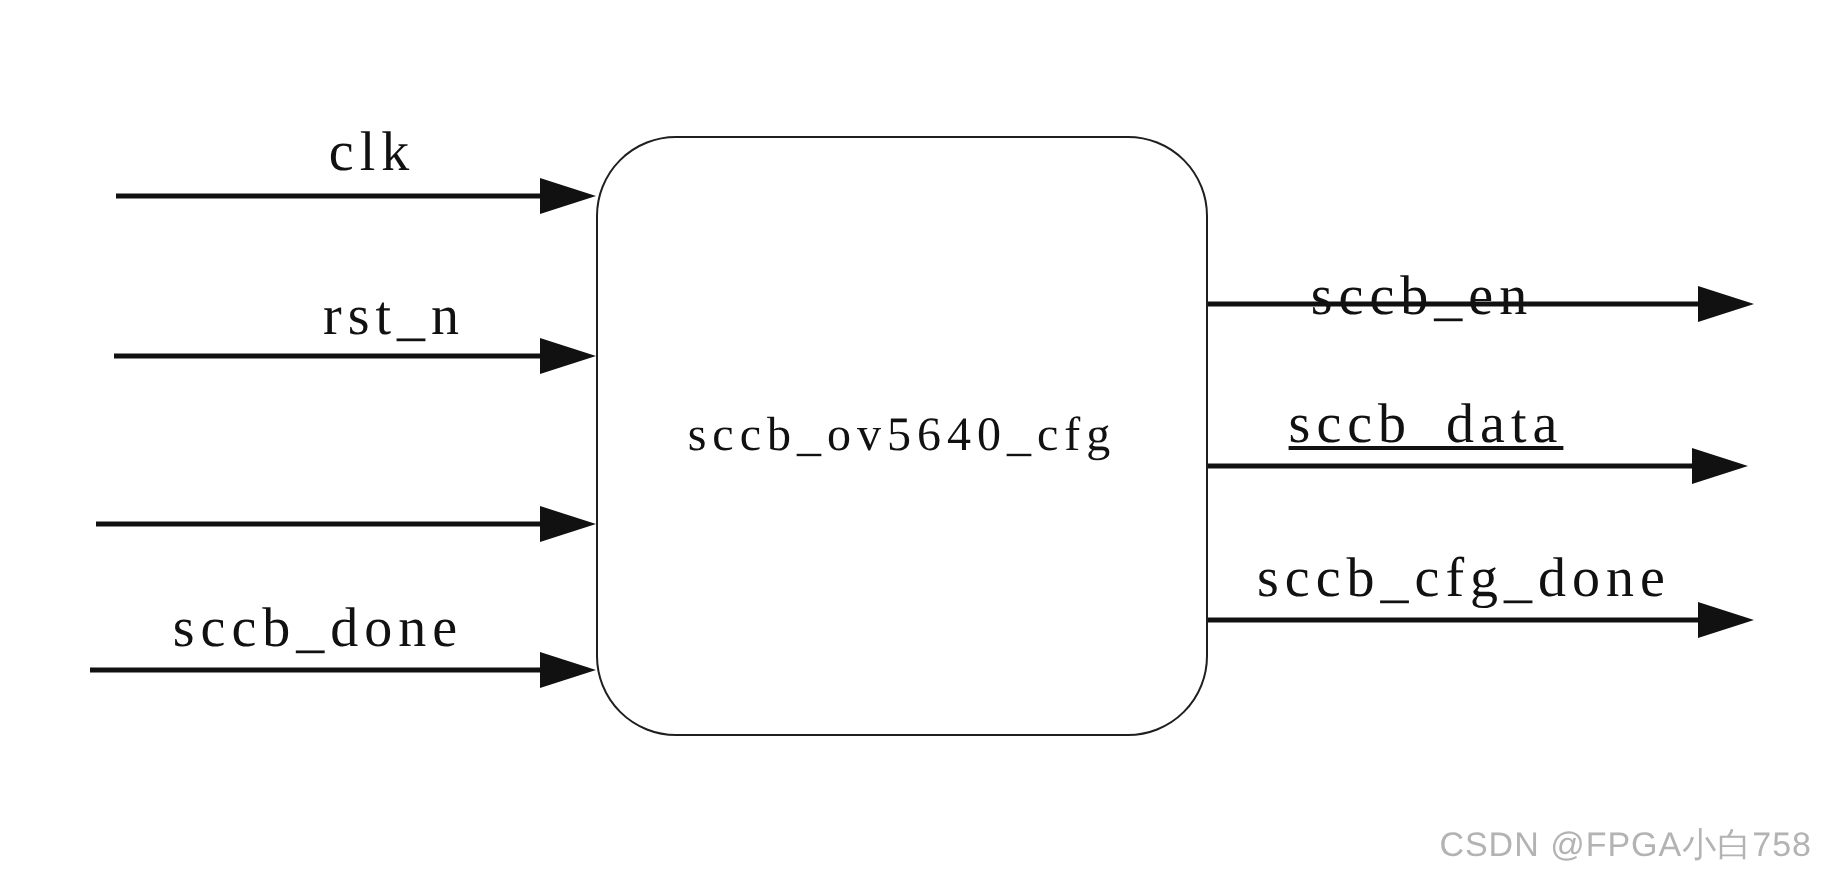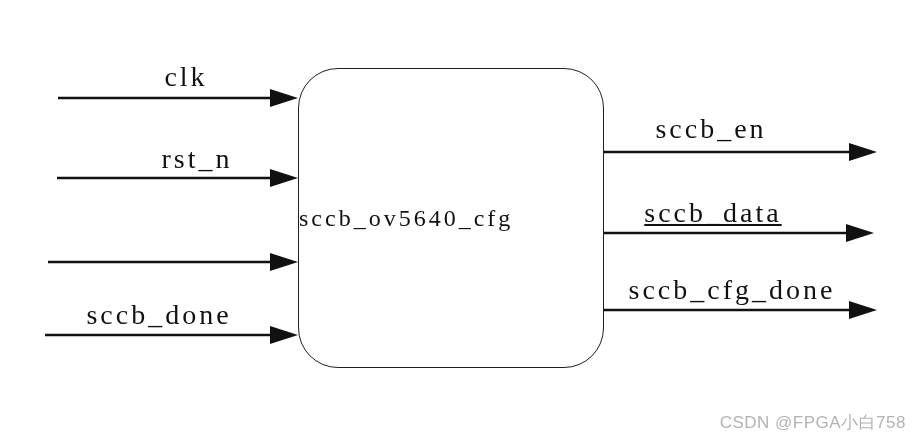--- a/index.html
+++ b/index.html
@@ -27,21 +27,21 @@
     left: 298px;
     top: 68px;
     width: 306px;
     height: 300px;
     box-sizing: border-box;
     background: #ffffff;
     border: 1.4px solid #1f1f1f;
     border-radius: 40px;
     display: flex;
     align-items: center;
-    justify-content: flex-start;
+    justify-content: center;
   }
   .module-name {
     font-size: 24px;
     letter-spacing: 3px;
     color: #111111;
     white-space: nowrap;
   }
   .sig-label {
     position: absolute;
     width: 320px;
@@ -51,21 +51,21 @@
     line-height: 1.05;
     color: #111111;
     white-space: nowrap;
   }
   
   .lbl-clk        { left: 26px;  bottom: 354px; }  
   .lbl-rst-n      { left: 37px;  bottom: 272px; }  
   .lbl-sccb-vld   { left: 5px;   bottom: 189px; }  
   .lbl-sccb-done  { left: -1px;  bottom: 116px; }  
   
-  .lbl-sccb-en       { left: 551px; bottom: 302px; } 
+  .lbl-sccb-en       { left: 551px; bottom: 282px; } 
   .lbl-sccb-data     { left: 553px; bottom: 218px; text-decoration: underline; } 
   .lbl-sccb-cfg-done { left: 572px; bottom: 141px; } 
   .watermark {
     position: absolute;
     right: 8px;
     bottom: 11px;
     font-family: "Liberation Sans", "DejaVu Sans", sans-serif;
     font-size: 17px;
     letter-spacing: 0.5px;
     color: #b3b3b3;

